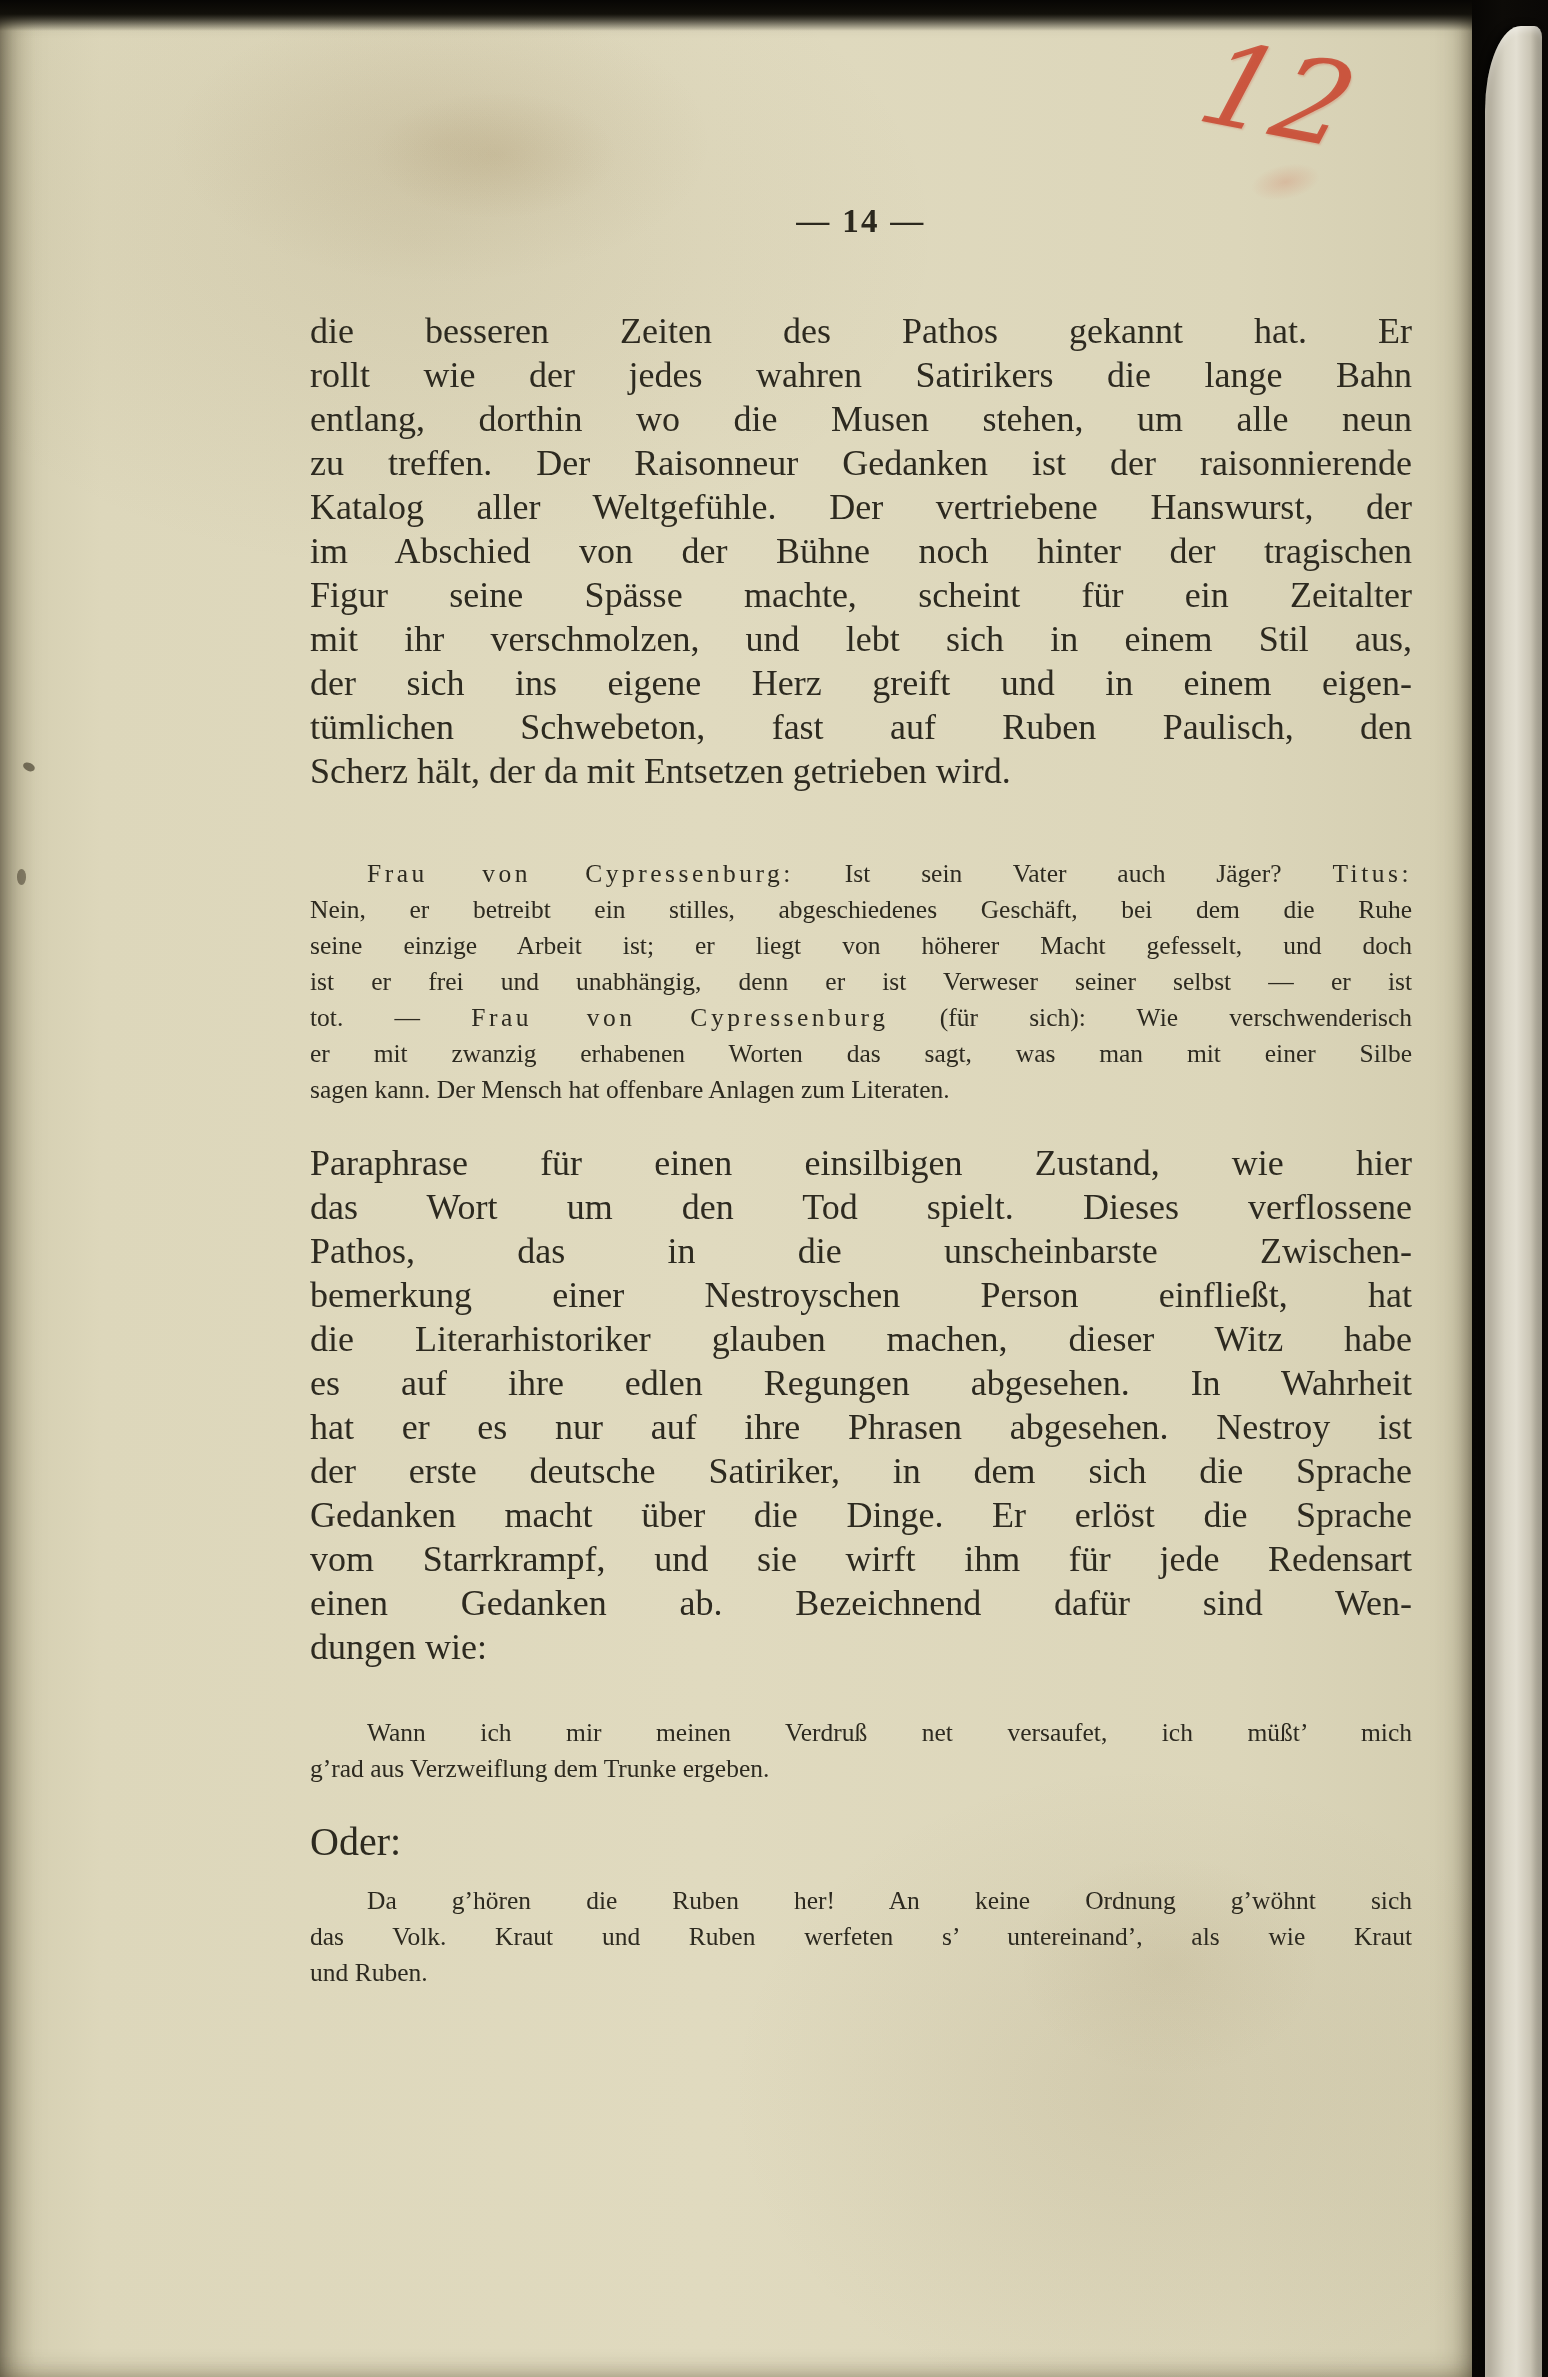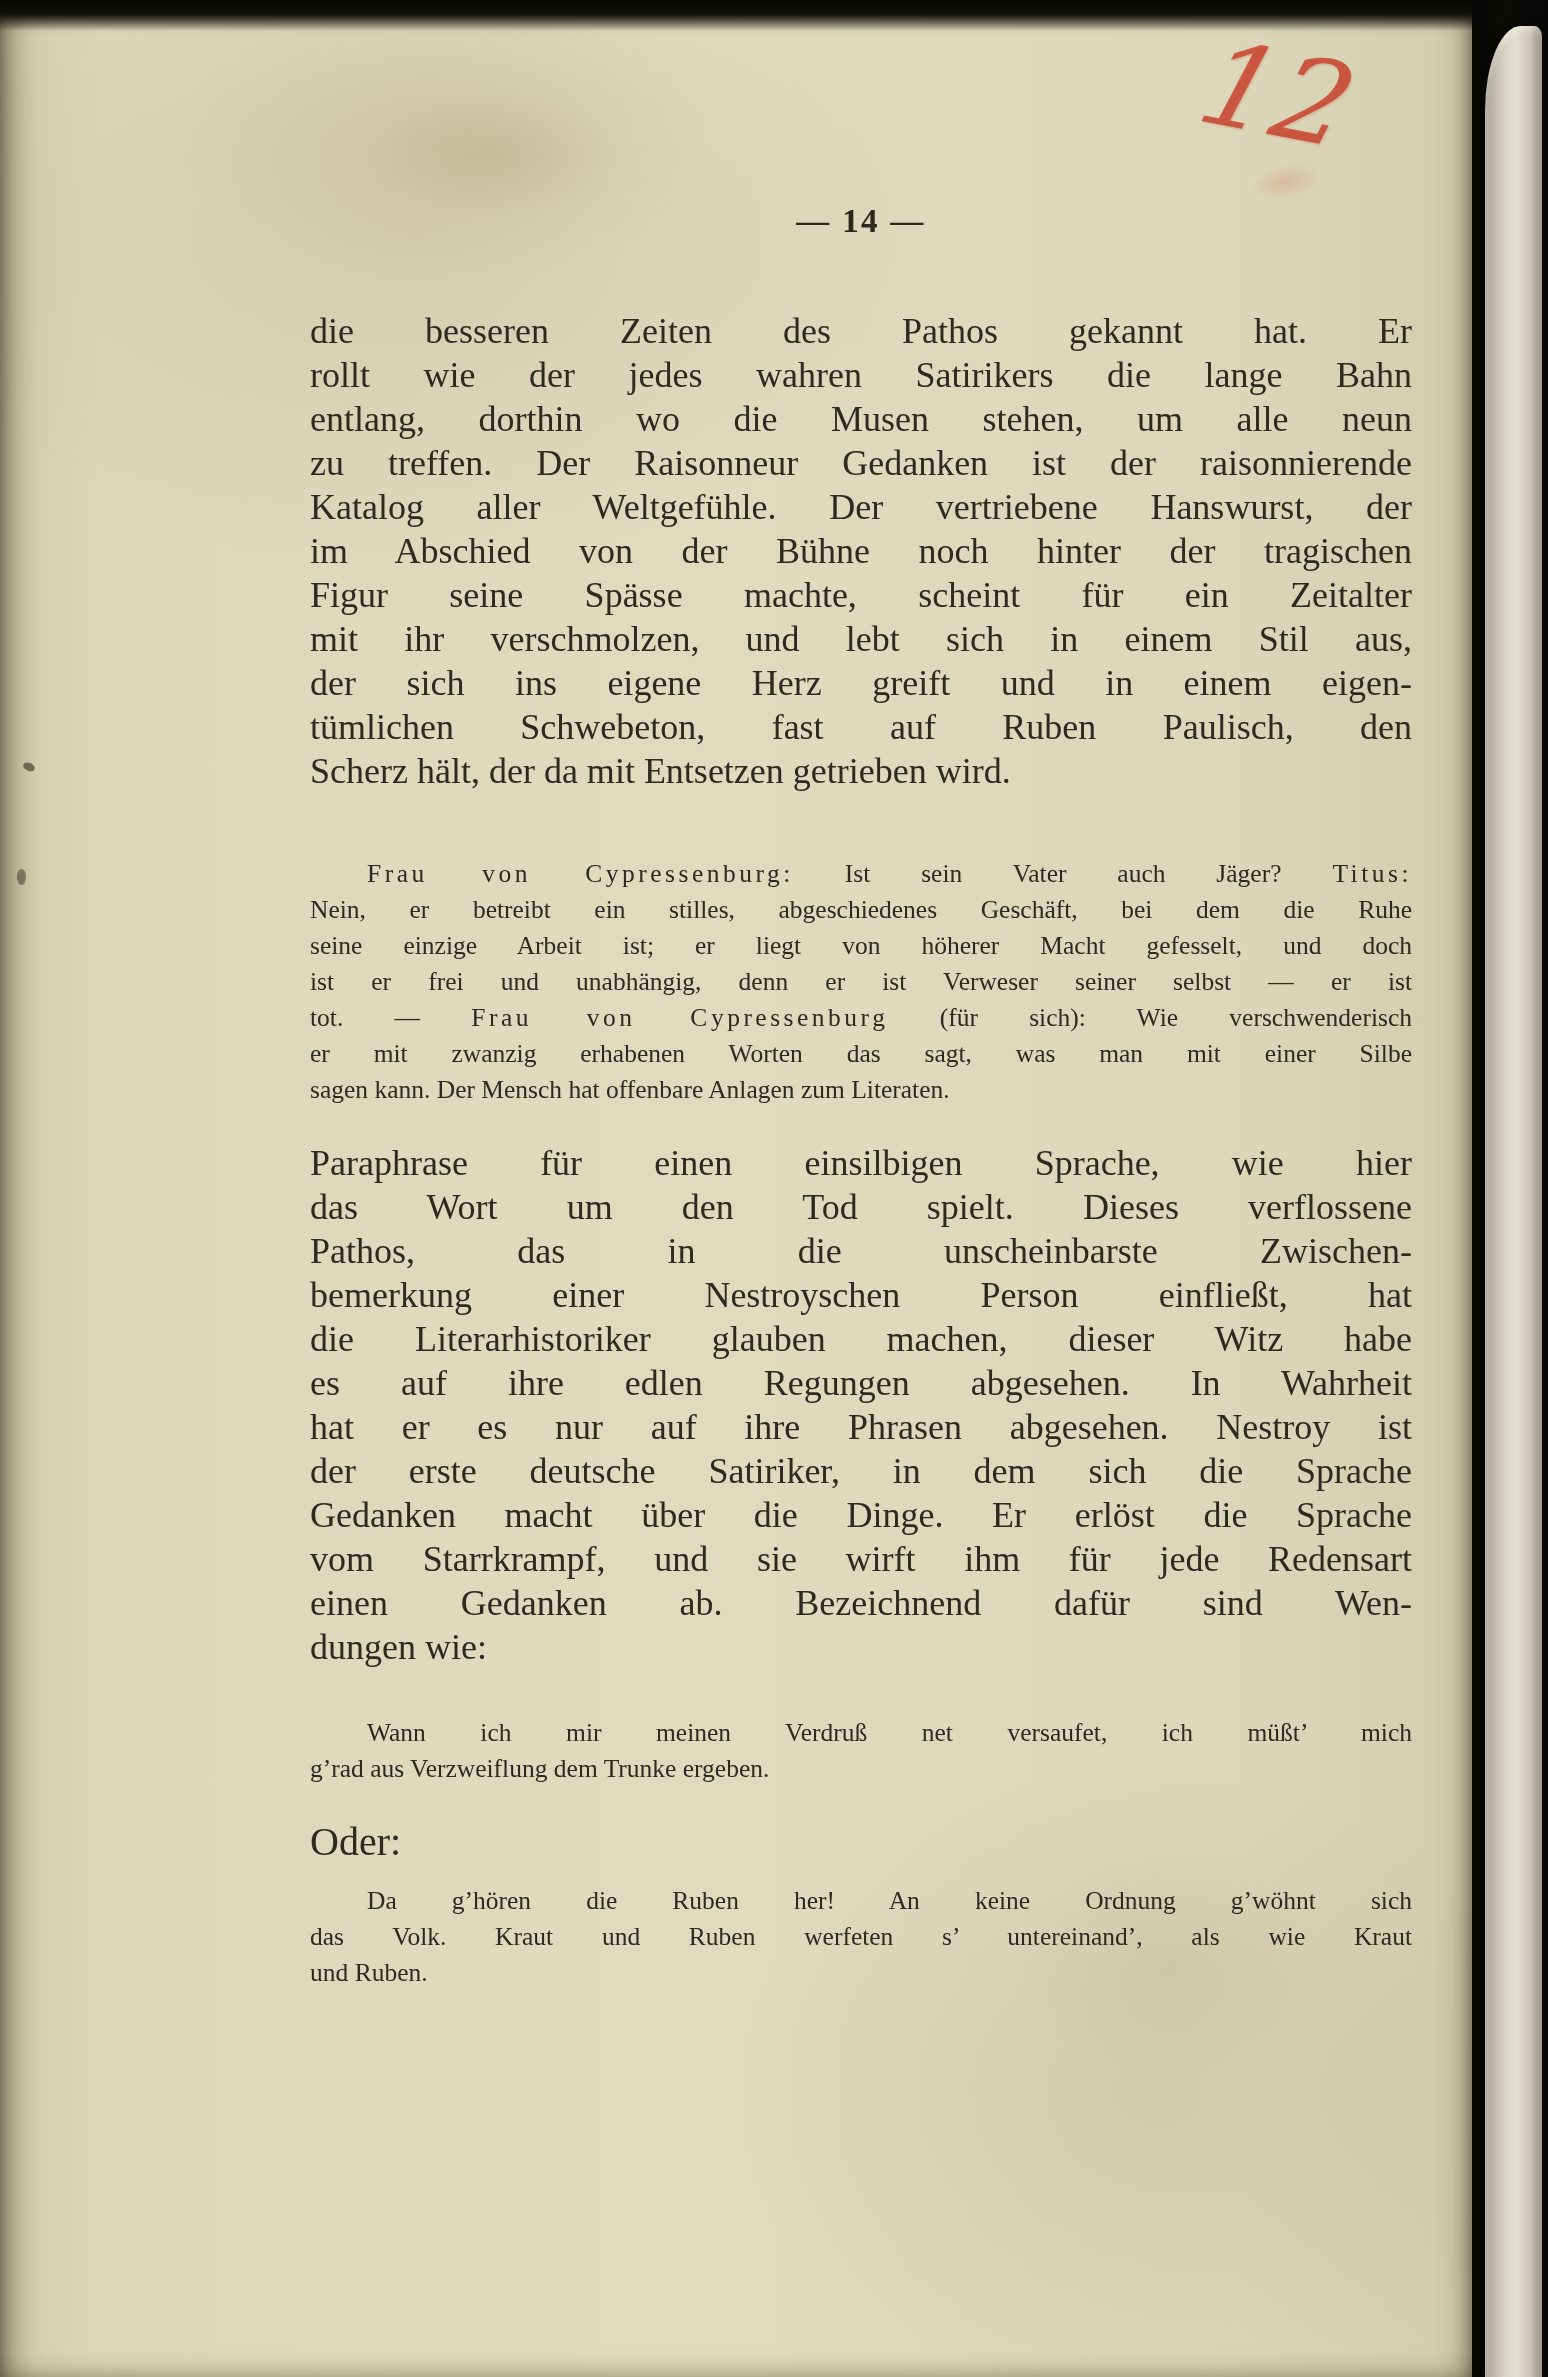--- a/index.html
+++ b/index.html
@@ -122,21 +122,21 @@
           <div class="line"><span class="sperr">Frau von Cypressenburg:</span><span> Ist sein Vater auch Jäger? </span><span class="sperr">Titus:</span></div>
           <div class="line">Nein, er betreibt ein stilles, abgeschiedenes Geschäft, bei dem die Ruhe</div>
           <div class="line">seine einzige Arbeit ist; er liegt von höherer Macht gefesselt, und doch</div>
           <div class="line">ist er frei und unabhängig, denn er ist Verweser seiner selbst — er ist</div>
           <div class="line"><span>tot. — </span><span class="sperr">Frau von Cypressenburg</span><span> (für sich): Wie verschwenderisch</span></div>
           <div class="line">er mit zwanzig erhabenen Worten das sagt, was man mit einer Silbe</div>
           <div class="line last">sagen kann. Der Mensch hat offenbare Anlagen zum Literaten.</div>
         </div>
 
       <div class="para m-para2">
-          <div class="line">Paraphrase für einen einsilbigen Sprache, wie hier</div>
+          <div class="line">Paraphrase für einen einsilbigen Zustand, wie hier</div>
           <div class="line">das Wort um den Tod spielt. Dieses verflossene</div>
           <div class="line">Pathos, das in die unscheinbarste Zwischen-</div>
           <div class="line">bemerkung einer Nestroyschen Person einfließt, hat</div>
           <div class="line">die Literarhistoriker glauben machen, dieser Witz habe</div>
           <div class="line">es auf ihre edlen Regungen abgesehen. In Wahrheit</div>
           <div class="line">hat er es nur auf ihre Phrasen abgesehen. Nestroy ist</div>
           <div class="line">der erste deutsche Satiriker, in dem sich die Sprache</div>
           <div class="line">Gedanken macht über die Dinge. Er erlöst die Sprache</div>
           <div class="line">vom Starrkrampf, und sie wirft ihm für jede Redensart</div>
           <div class="line">einen Gedanken ab. Bezeichnend dafür sind Wen-</div>

